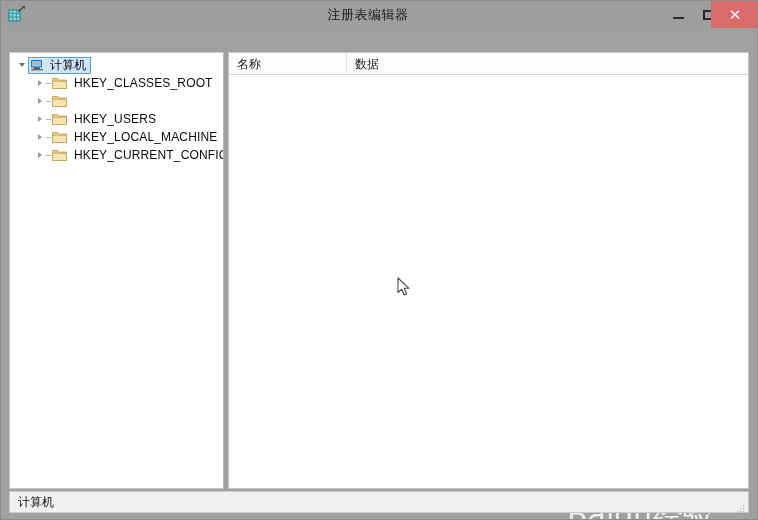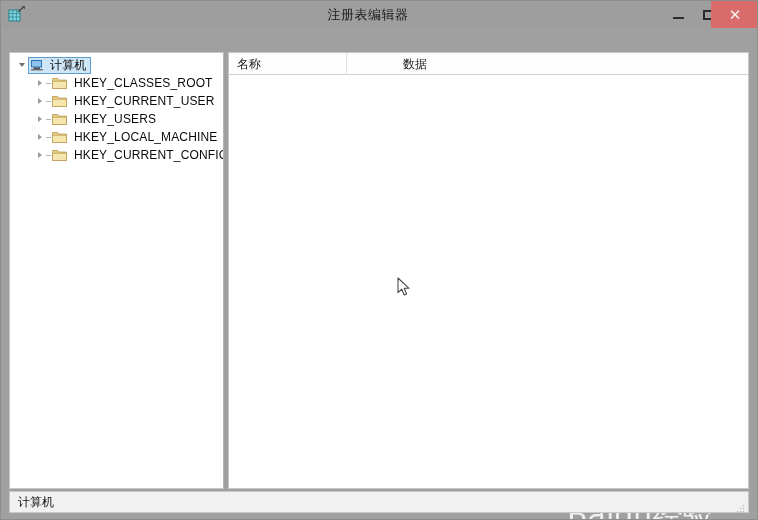--- a/index.html
+++ b/index.html
@@ -190,21 +190,21 @@
     font-size: 12px;
     color: #1a1a1a;
     line-height: 22px;
     padding-left: 8px;
     border-right: 1px solid #e2e2e2;
     height: 22px;
     font-family: Liberation Serif, serif;
   }
   #col-name { width: 118px; }
   #col-type { width: 118px; }
-  #col-data { width: 285px; border-right: none; margin-left: 48px; }
+  #col-data { width: 285px; border-right: none; }
 
   #listbody {
     position: relative;
     height: 414px;
     background: #ffffff;
   }
 
   
   #watermark {
     position: absolute;
@@ -324,21 +324,20 @@
         <span class="tw-arrow">
             <span class="tri"></span>
           </span>
         <span class="dash"></span>
         <span class="tw-icon">
           <svg width="18" height="16" viewBox="0 0 18 16">
             <path d="M1.5 3.5 h5 l1.4 1.6 h7.6 v8.4 h-14 z" fill="#e8cf85" stroke="#b79a4e" stroke-width="0.8"></path>
             <path d="M1.5 6.2 h14 v7.3 h-14 z" fill="#f5e5ae" stroke="#b79a4e" stroke-width="0.7"></path>
           </svg>
         </span>
-        <span class="tw-label">HKEY_CURRENT_USER</span>
       </div>
 
       <div class="tree-row child-row">
         <span class="tw-arrow">
             <span class="tri"></span>
           </span>
         <span class="dash"></span>
         <span class="tw-icon">
           <svg width="18" height="16" viewBox="0 0 18 16">
             <path d="M1.5 3.5 h5 l1.4 1.6 h7.6 v8.4 h-14 z" fill="#e8cf85" stroke="#b79a4e" stroke-width="0.8"></path>

